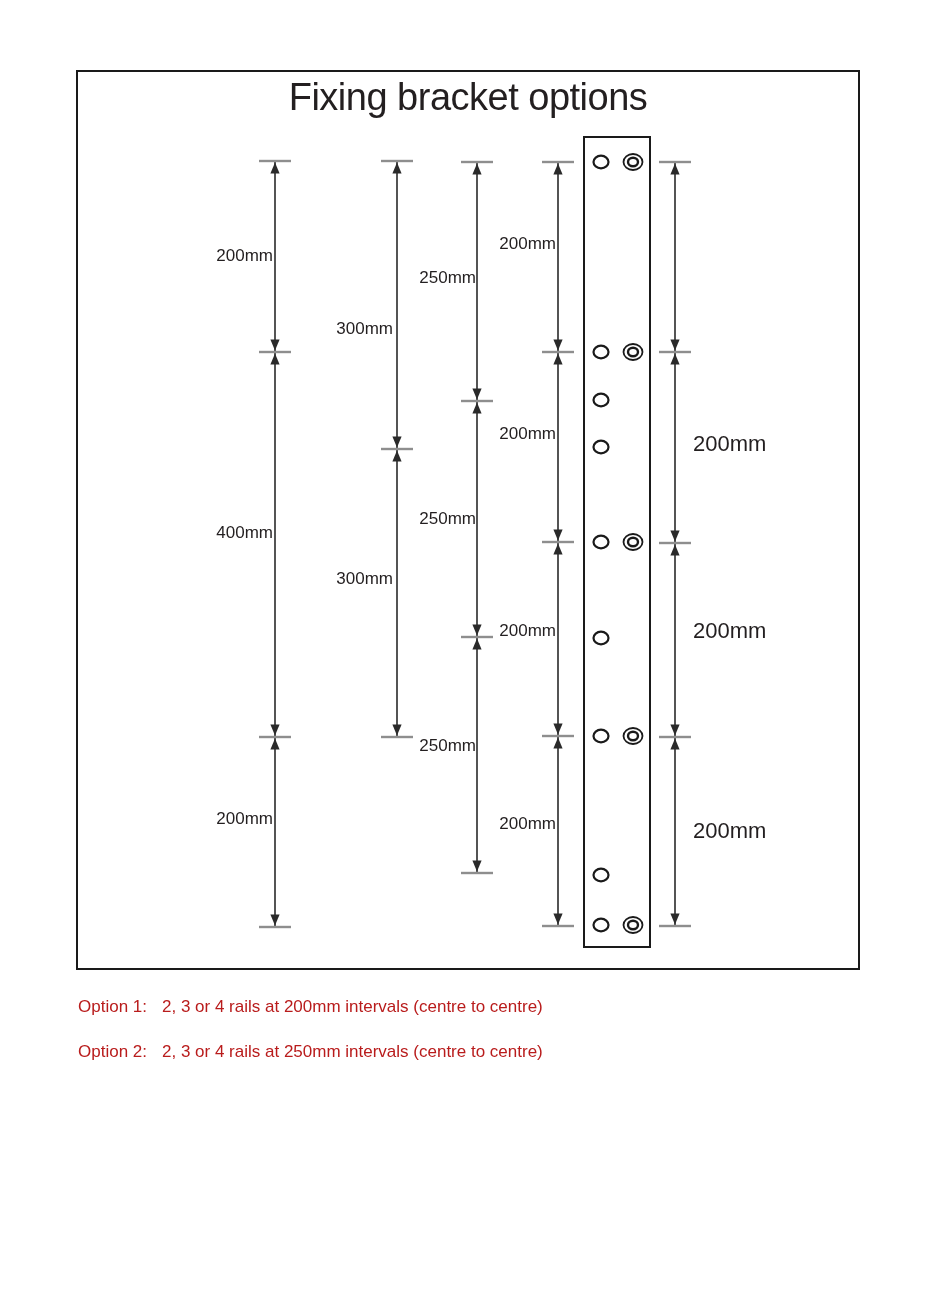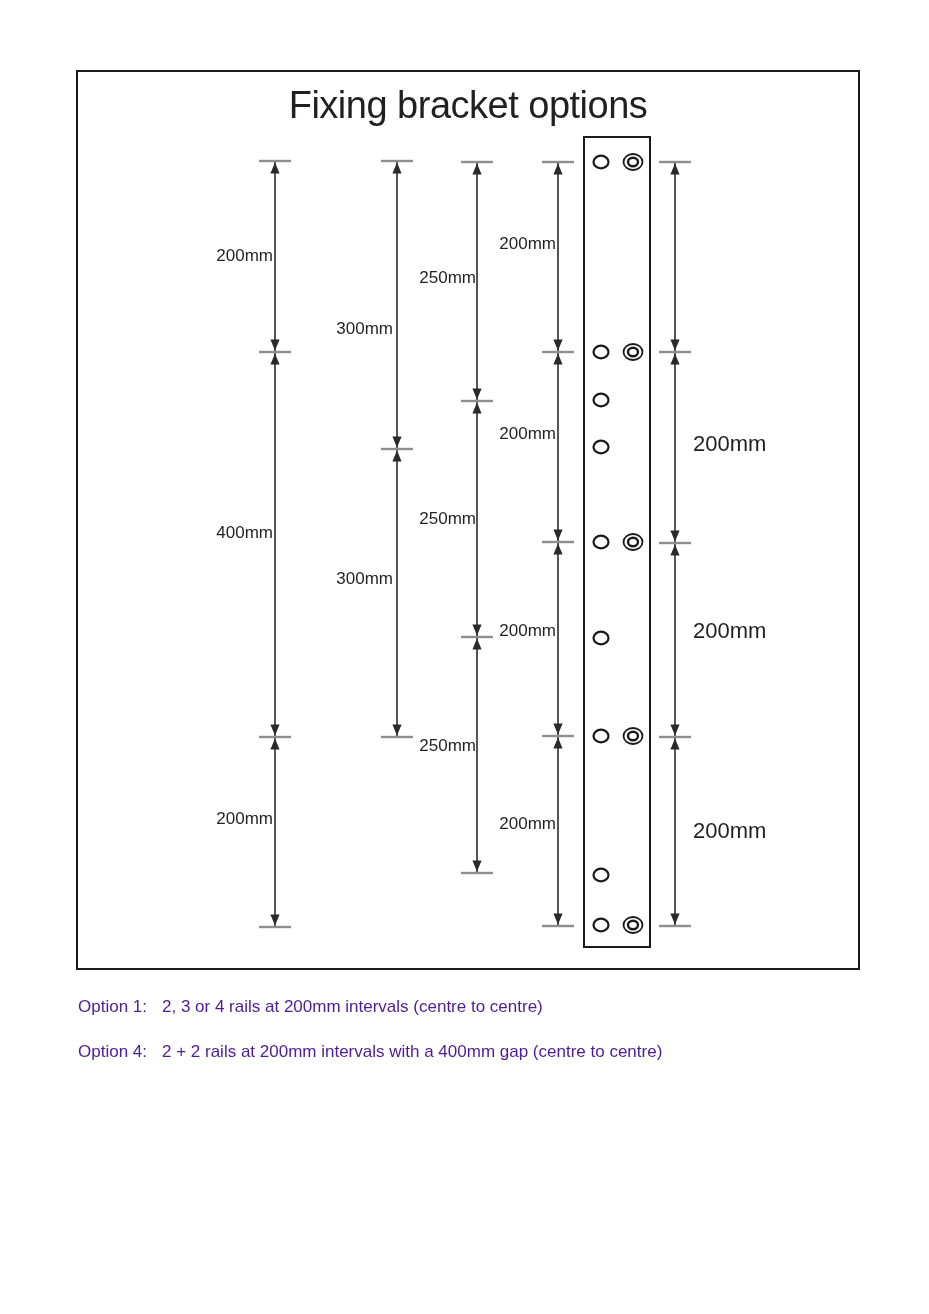--- a/index.html
+++ b/index.html
@@ -24,40 +24,39 @@
   .diagram-title {
     position: absolute;
     left: 76px;
     top: 76px;
     width: 784px;
     text-align: center;
     font-size: 38px;
     letter-spacing: -0.5px;
     color: #231f20;
     white-space: nowrap;
-    margin-top: 8px;
   }
   svg.diagram {
     position: absolute;
     left: 0;
     top: 0;
     width: 929px;
     height: 1314px;
   }
   .options {
     position: absolute;
     left: 78px;
     top: 984px;
     width: 740px;
   }
   .option-row {
     line-height: 45px;
     font-size: 17px;
     white-space: nowrap;
-    color: #4c1d95;
+    color: #b91c1c;
   }
   .opt-label {
     display: inline-block;
     width: 84px;
   }
 </style>
 </head>
 <body>
 
 <div class="page">
@@ -172,17 +171,17 @@
         <ellipse cx="601" cy="638" rx="7.5" ry="6.3" fill="none" stroke="#1a1a1a" stroke-width="2.2"></ellipse>
         <ellipse cx="601" cy="875" rx="7.5" ry="6.3" fill="none" stroke="#1a1a1a" stroke-width="2.2"></ellipse>
       </g>
     </svg>
 
   <div class="options">
     <div class="option-row">
       <span class="opt-label">Option 1:</span><span class="opt-text">2, 3 or 4 rails at 200mm intervals (centre to centre)</span>
     </div>
     <div class="option-row">
-      <span class="opt-label">Option 4:</span><span class="opt-text">2 + 2 rails at 200mm intervals with a 400mm gap (centre to centre)</span>
+      <span class="opt-label">Option 2:</span><span class="opt-text">2, 3 or 4 rails at 250mm intervals (centre to centre)</span>
     </div>
   </div>
 
 </div>
 
 </body></html>

